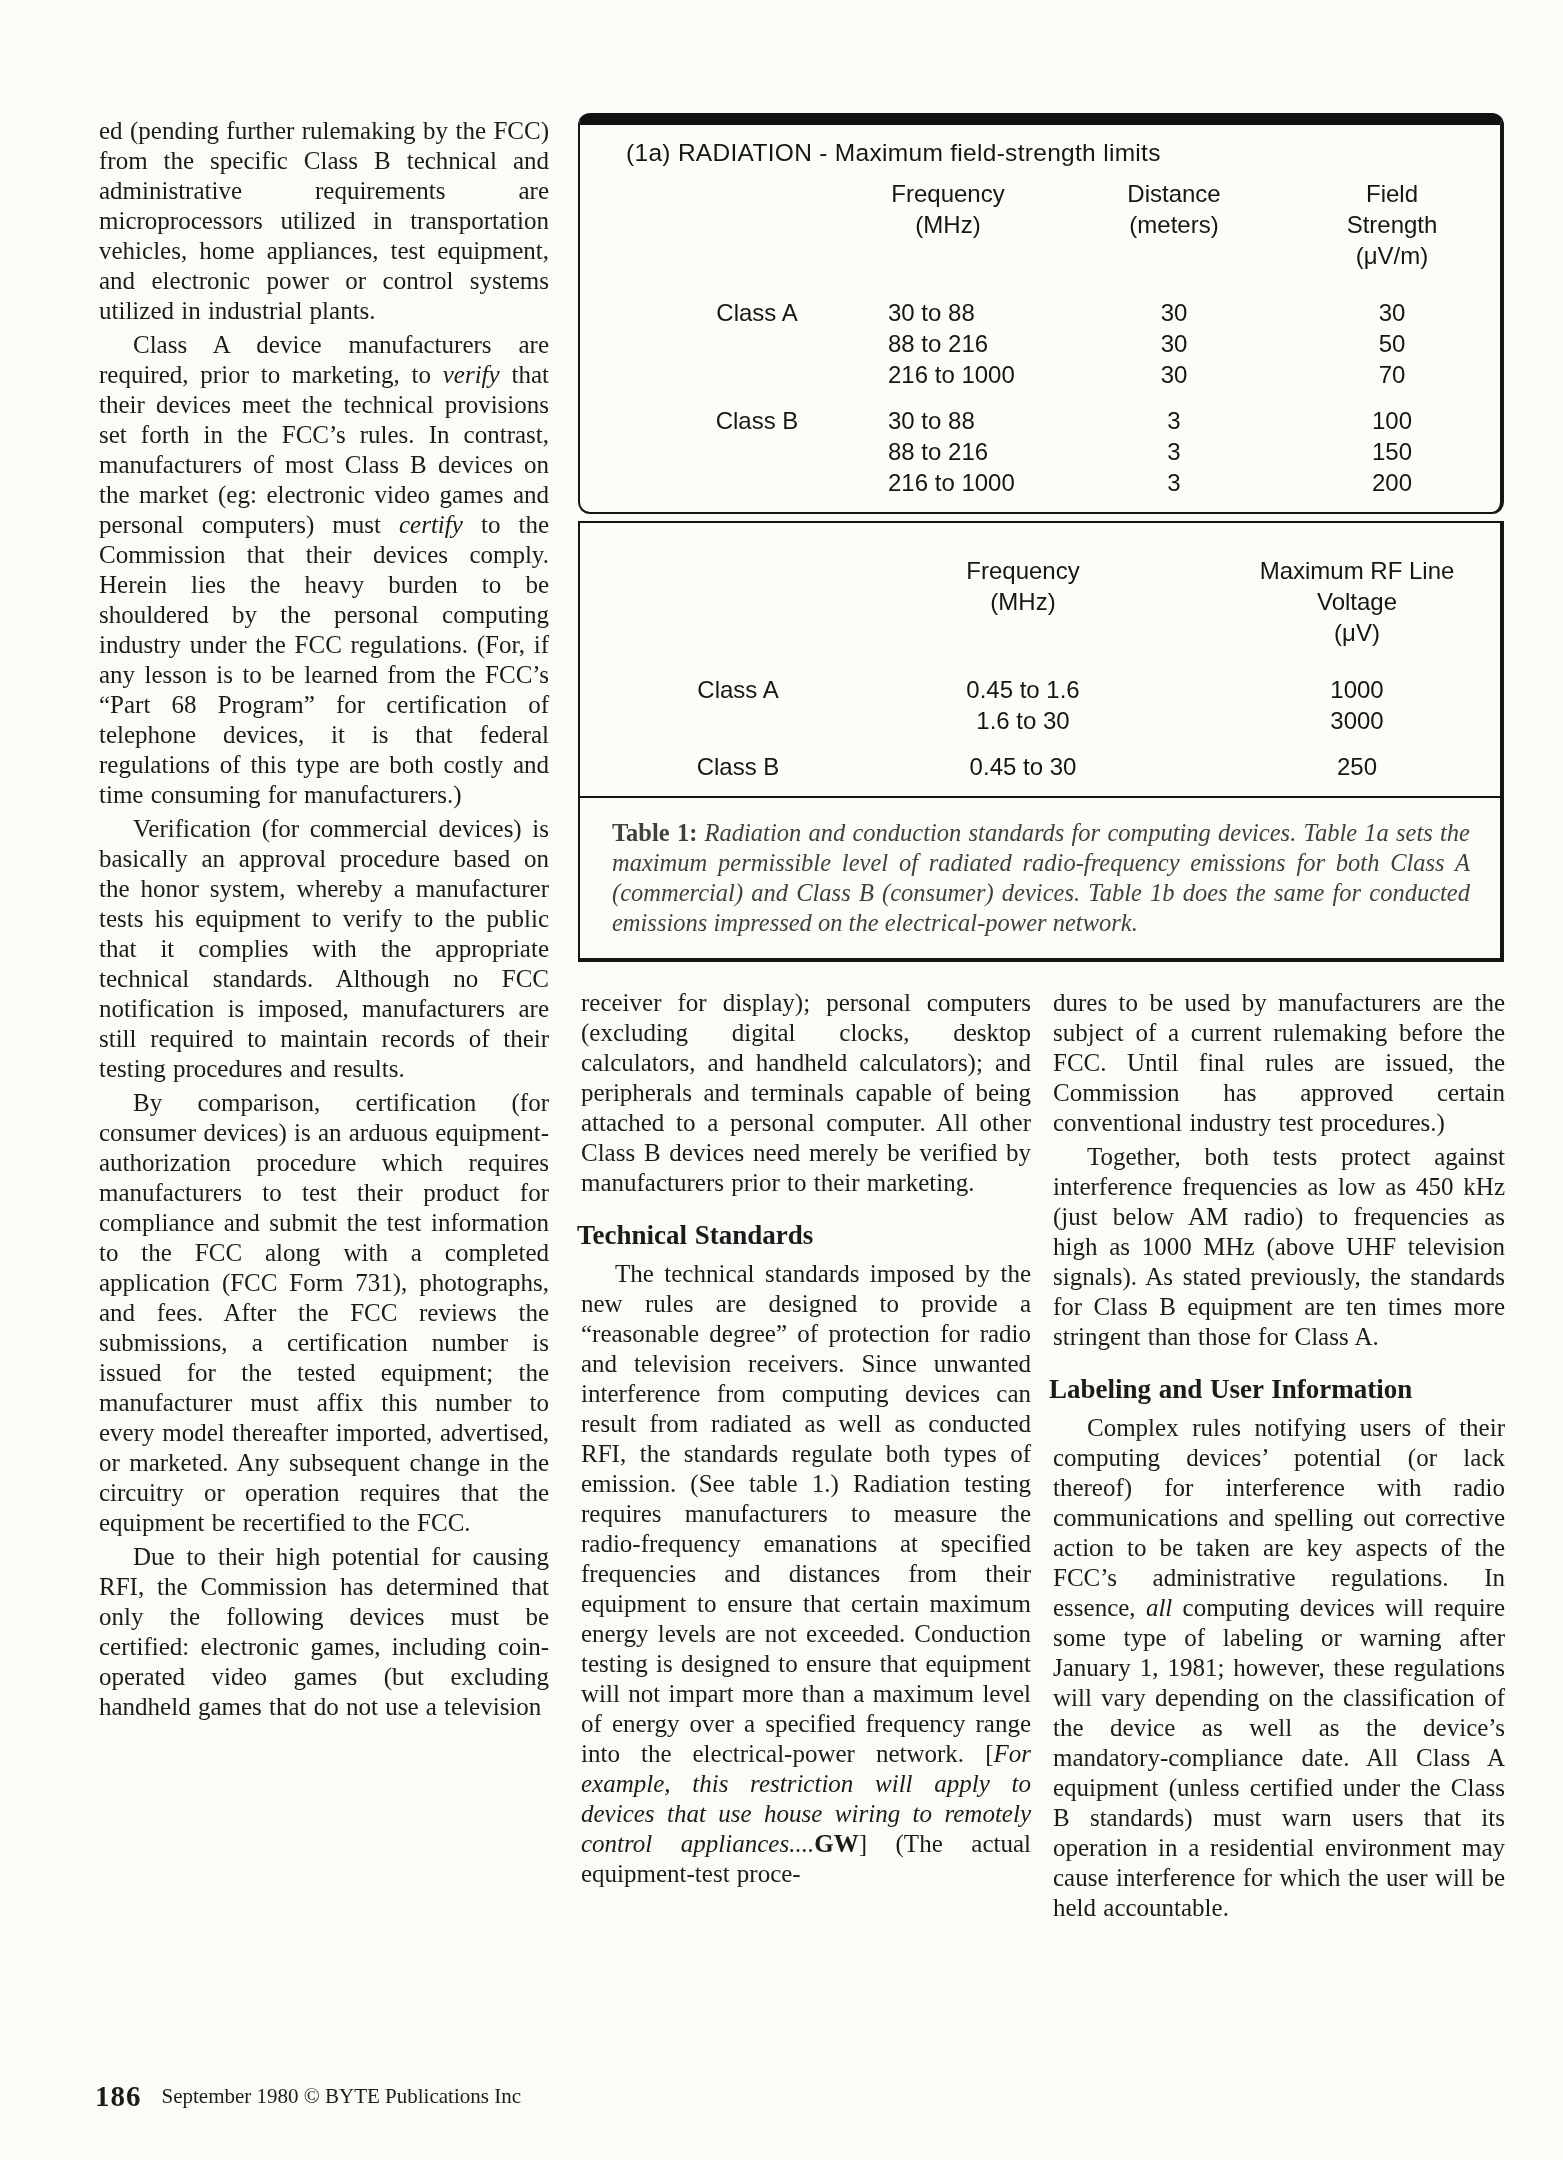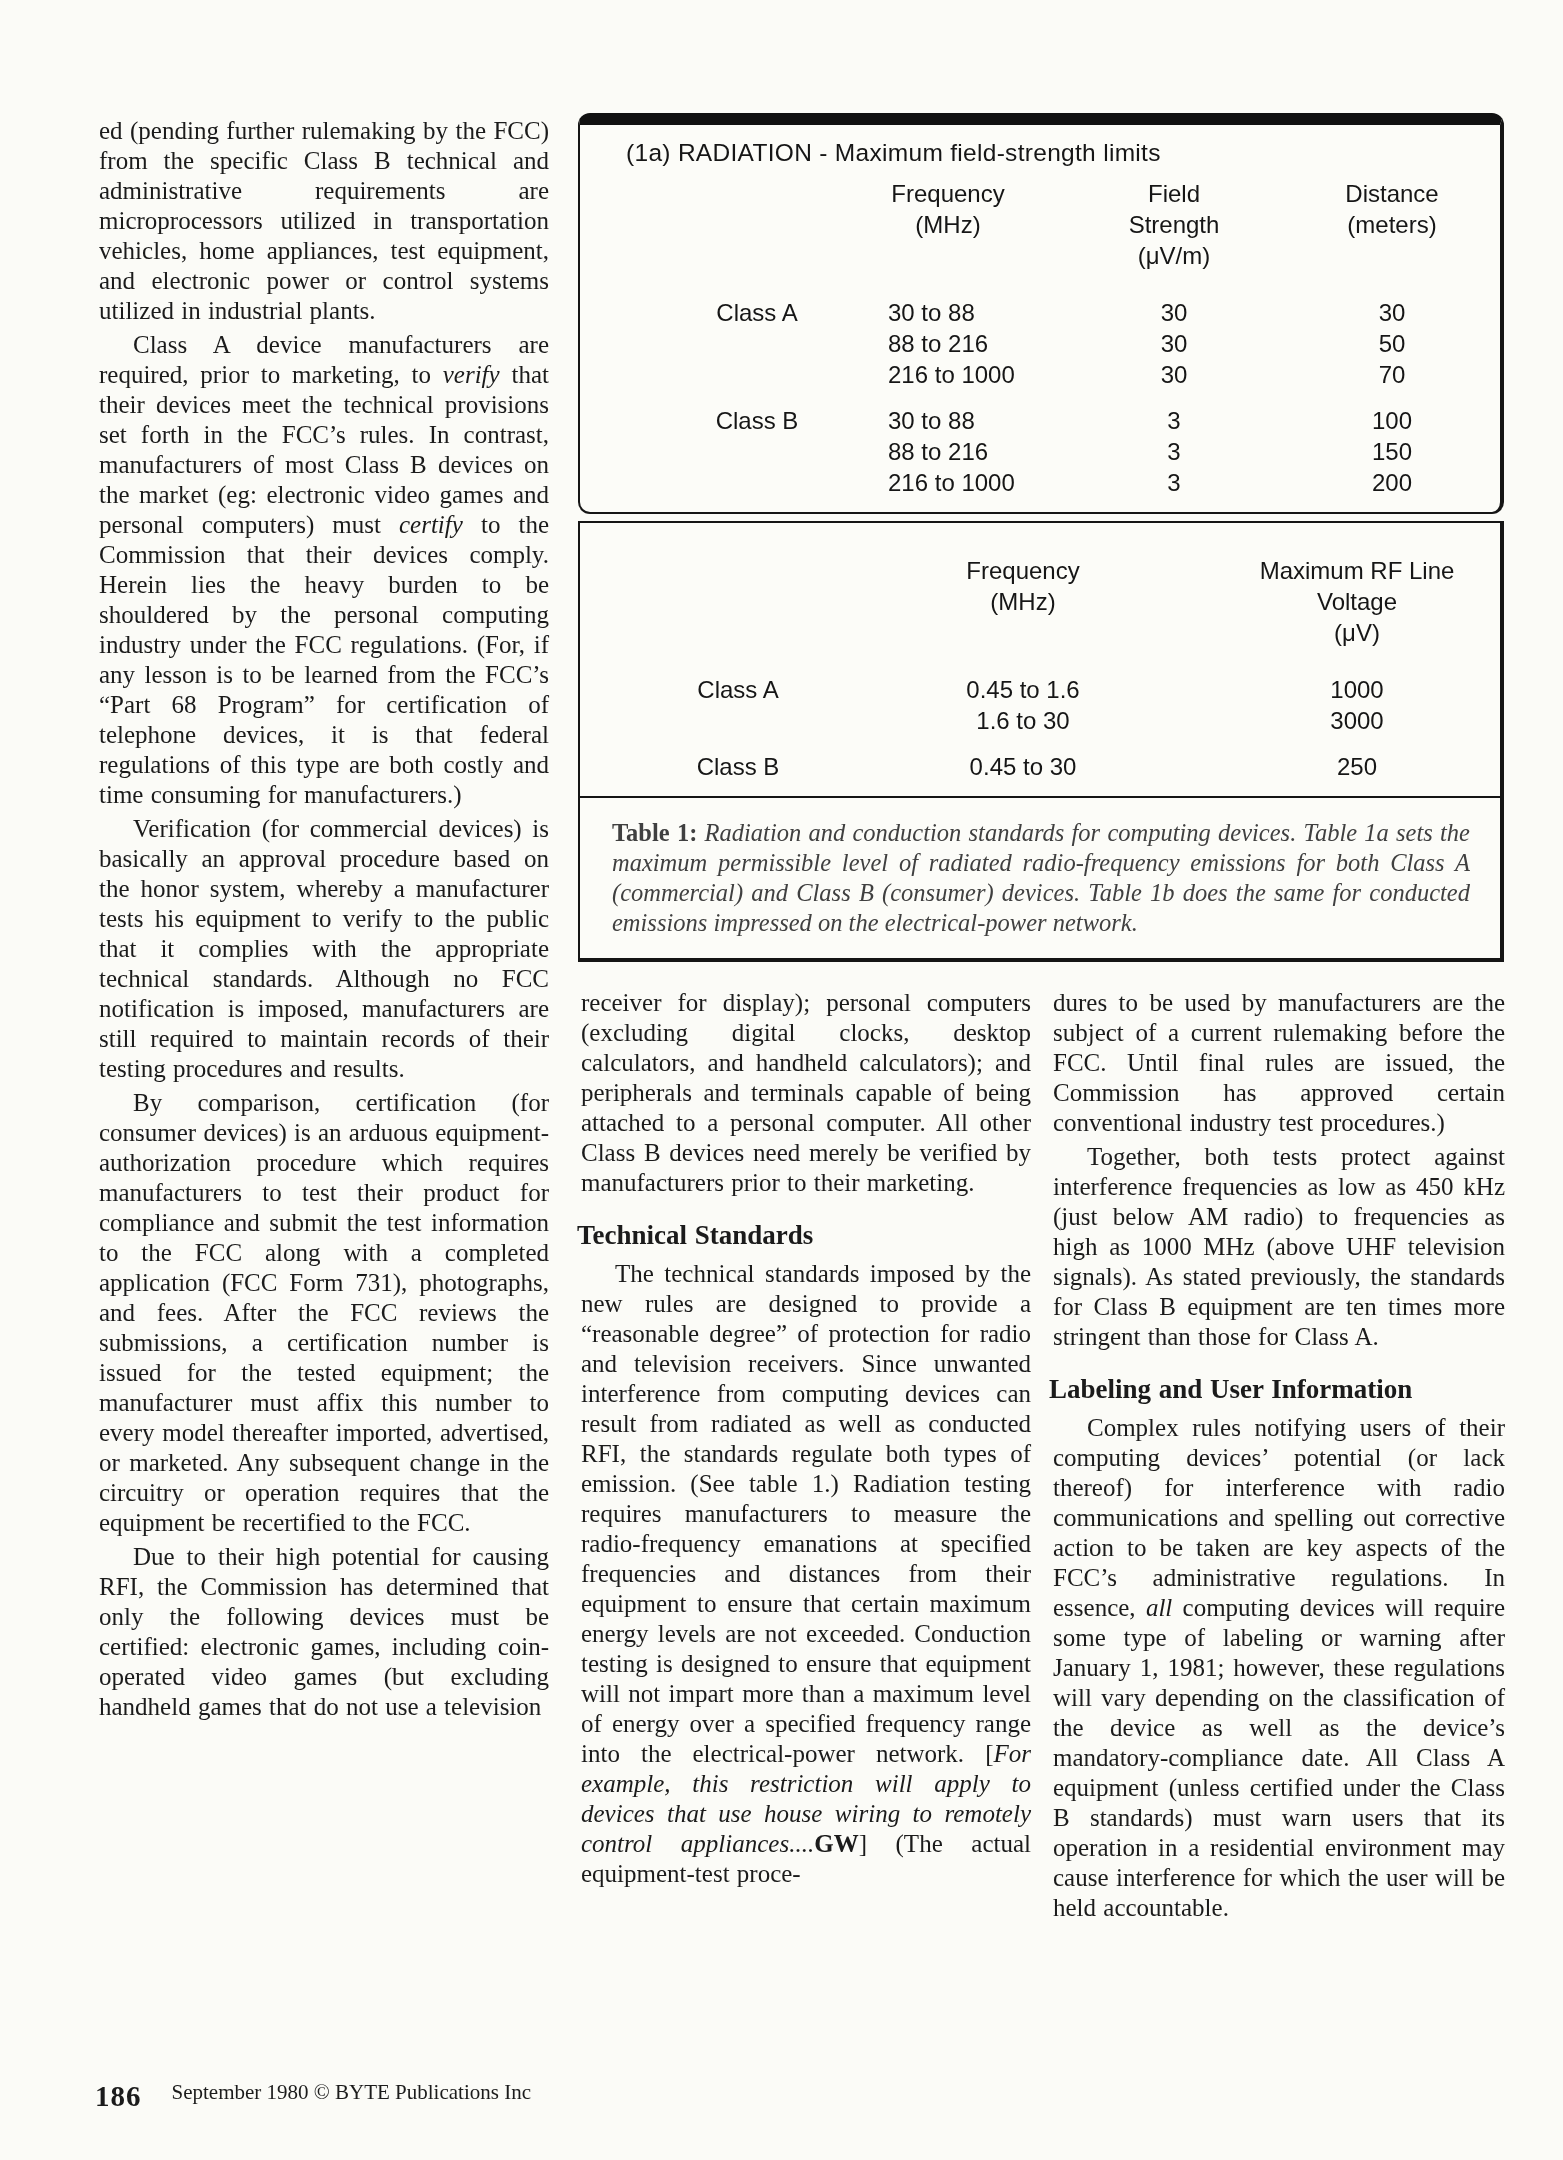--- a/index.html
+++ b/index.html
@@ -91,22 +91,22 @@
     text-align: justify;
     color: #404040;
   }
   .t-caption .bd { font-style: normal; }
 
   
   .footer {
     position: absolute;
     left: 95px; top: 2080px;
     display: flex;
-    align-items: flex-start;
-    gap: 30px;
+    align-items: center;
+    gap: 20px;
   }
   .page-num { font-size: 29px; font-weight: bold; letter-spacing: 1px; }
   .credit { font-size: 21px; }
 </style>
 </head>
 <body>
 
 <div id="col-left" class="col">
     <p class=""><span>ed (pending further rulemaking by the FCC) from the specific Class B technical and administrative requirements are microprocessors utilized in transportation vehicles, home appliances, test equipment, and electronic power or control systems utilized in industrial plants.</span></p>
     <p class="indent"><span>Class A device manufacturers are required, prior to marketing, to </span><span class="it">verify</span><span> that their devices meet the technical provisions set forth in the FCC’s rules. In contrast, manufacturers of most Class B devices on the market (eg: electronic video games and personal computers) must </span><span class="it">certify</span><span> to the Commission that their devices comply. Herein lies the heavy burden to be shouldered by the personal computing industry under the FCC regulations. (For, if any lesson is to be learned from the FCC’s “Part 68 Program” for certification of telephone devices, it is that federal regulations of this type are both costly and time consuming for manufacturers.)</span></p>
@@ -116,25 +116,25 @@
   </div>
 
 <div class="table-wrap">
 
   <div class="tbox tbox-a">
     <div class="t-title">(1a) RADIATION - Maximum field-strength limits</div>
     <div class="t-grid grid-a">
       <div class="cell th"></div>
       <div class="cell th">Frequency
 (MHz)</div>
+      <div class="cell th">Distance
+(meters)</div>
       <div class="cell th">Field
 Strength
 (μV/m)</div>
-      <div class="cell th">Distance
-(meters)</div>
 
       <div class="cell lab">Class A</div>
       <div class="cell freq">30 to 88</div>
       <div class="cell">30</div>
       <div class="cell">30</div>
 
       <div class="cell lab"></div>
       <div class="cell freq">88 to 216</div>
       <div class="cell">30</div>
       <div class="cell">50</div>

